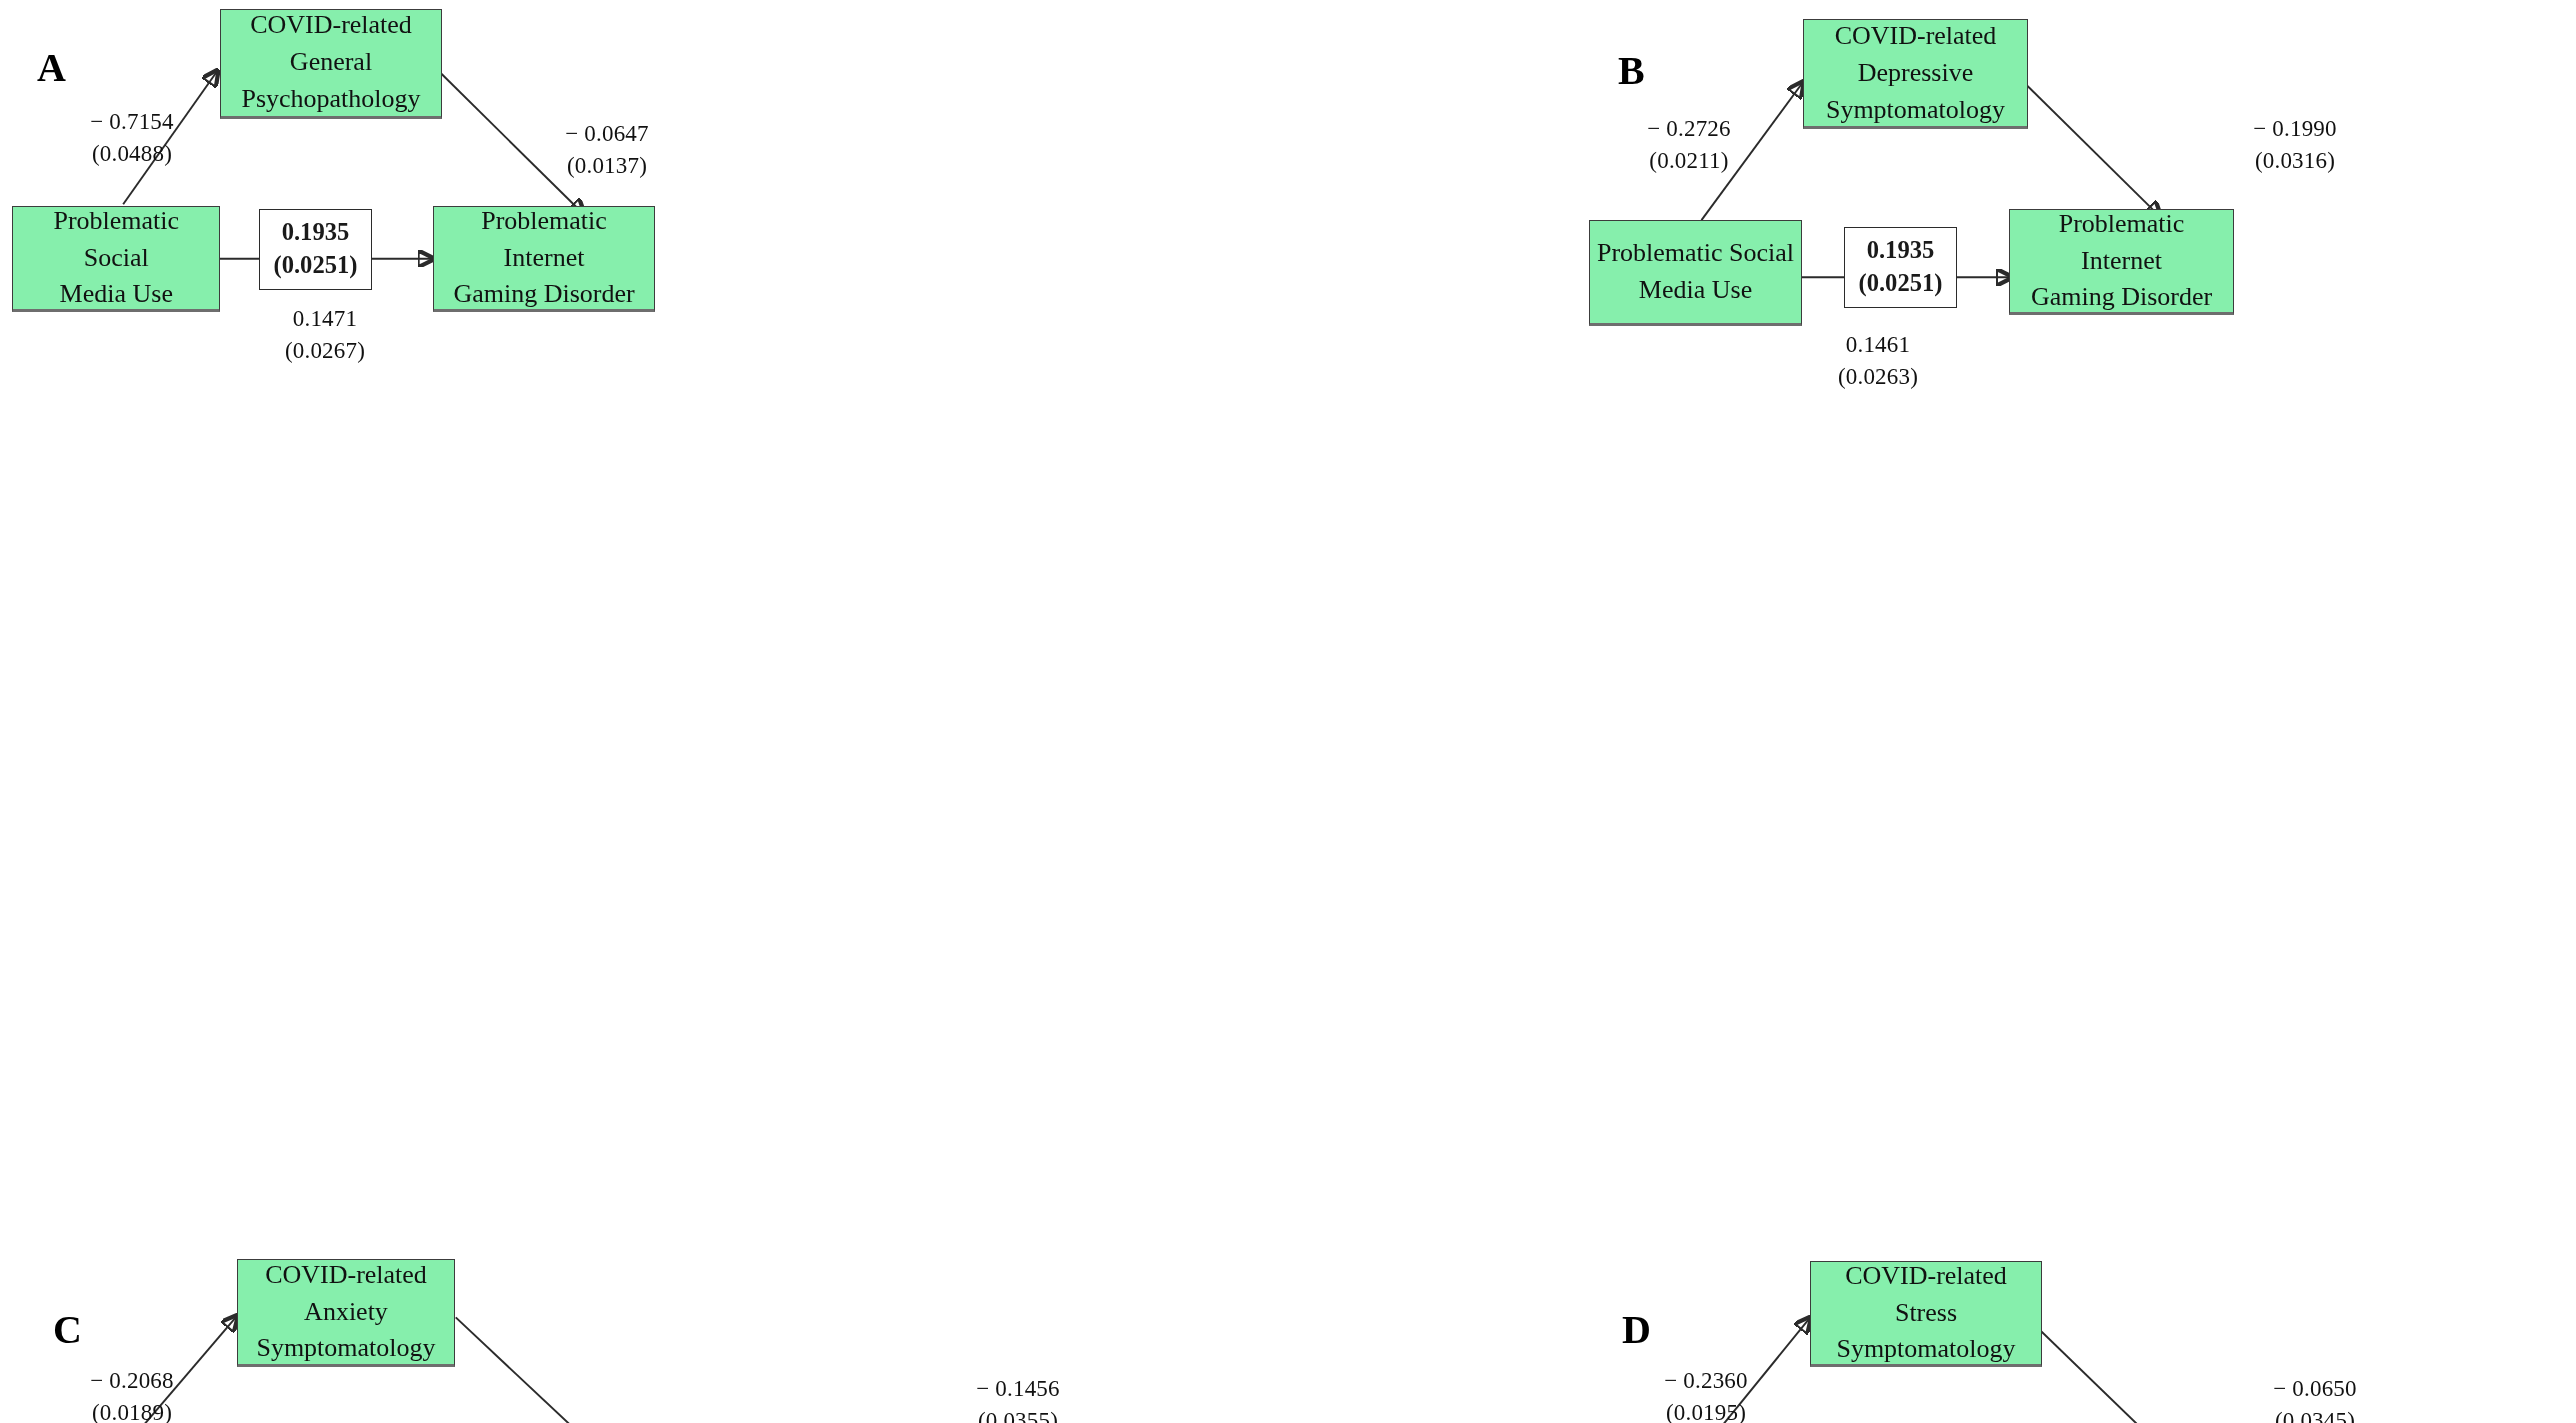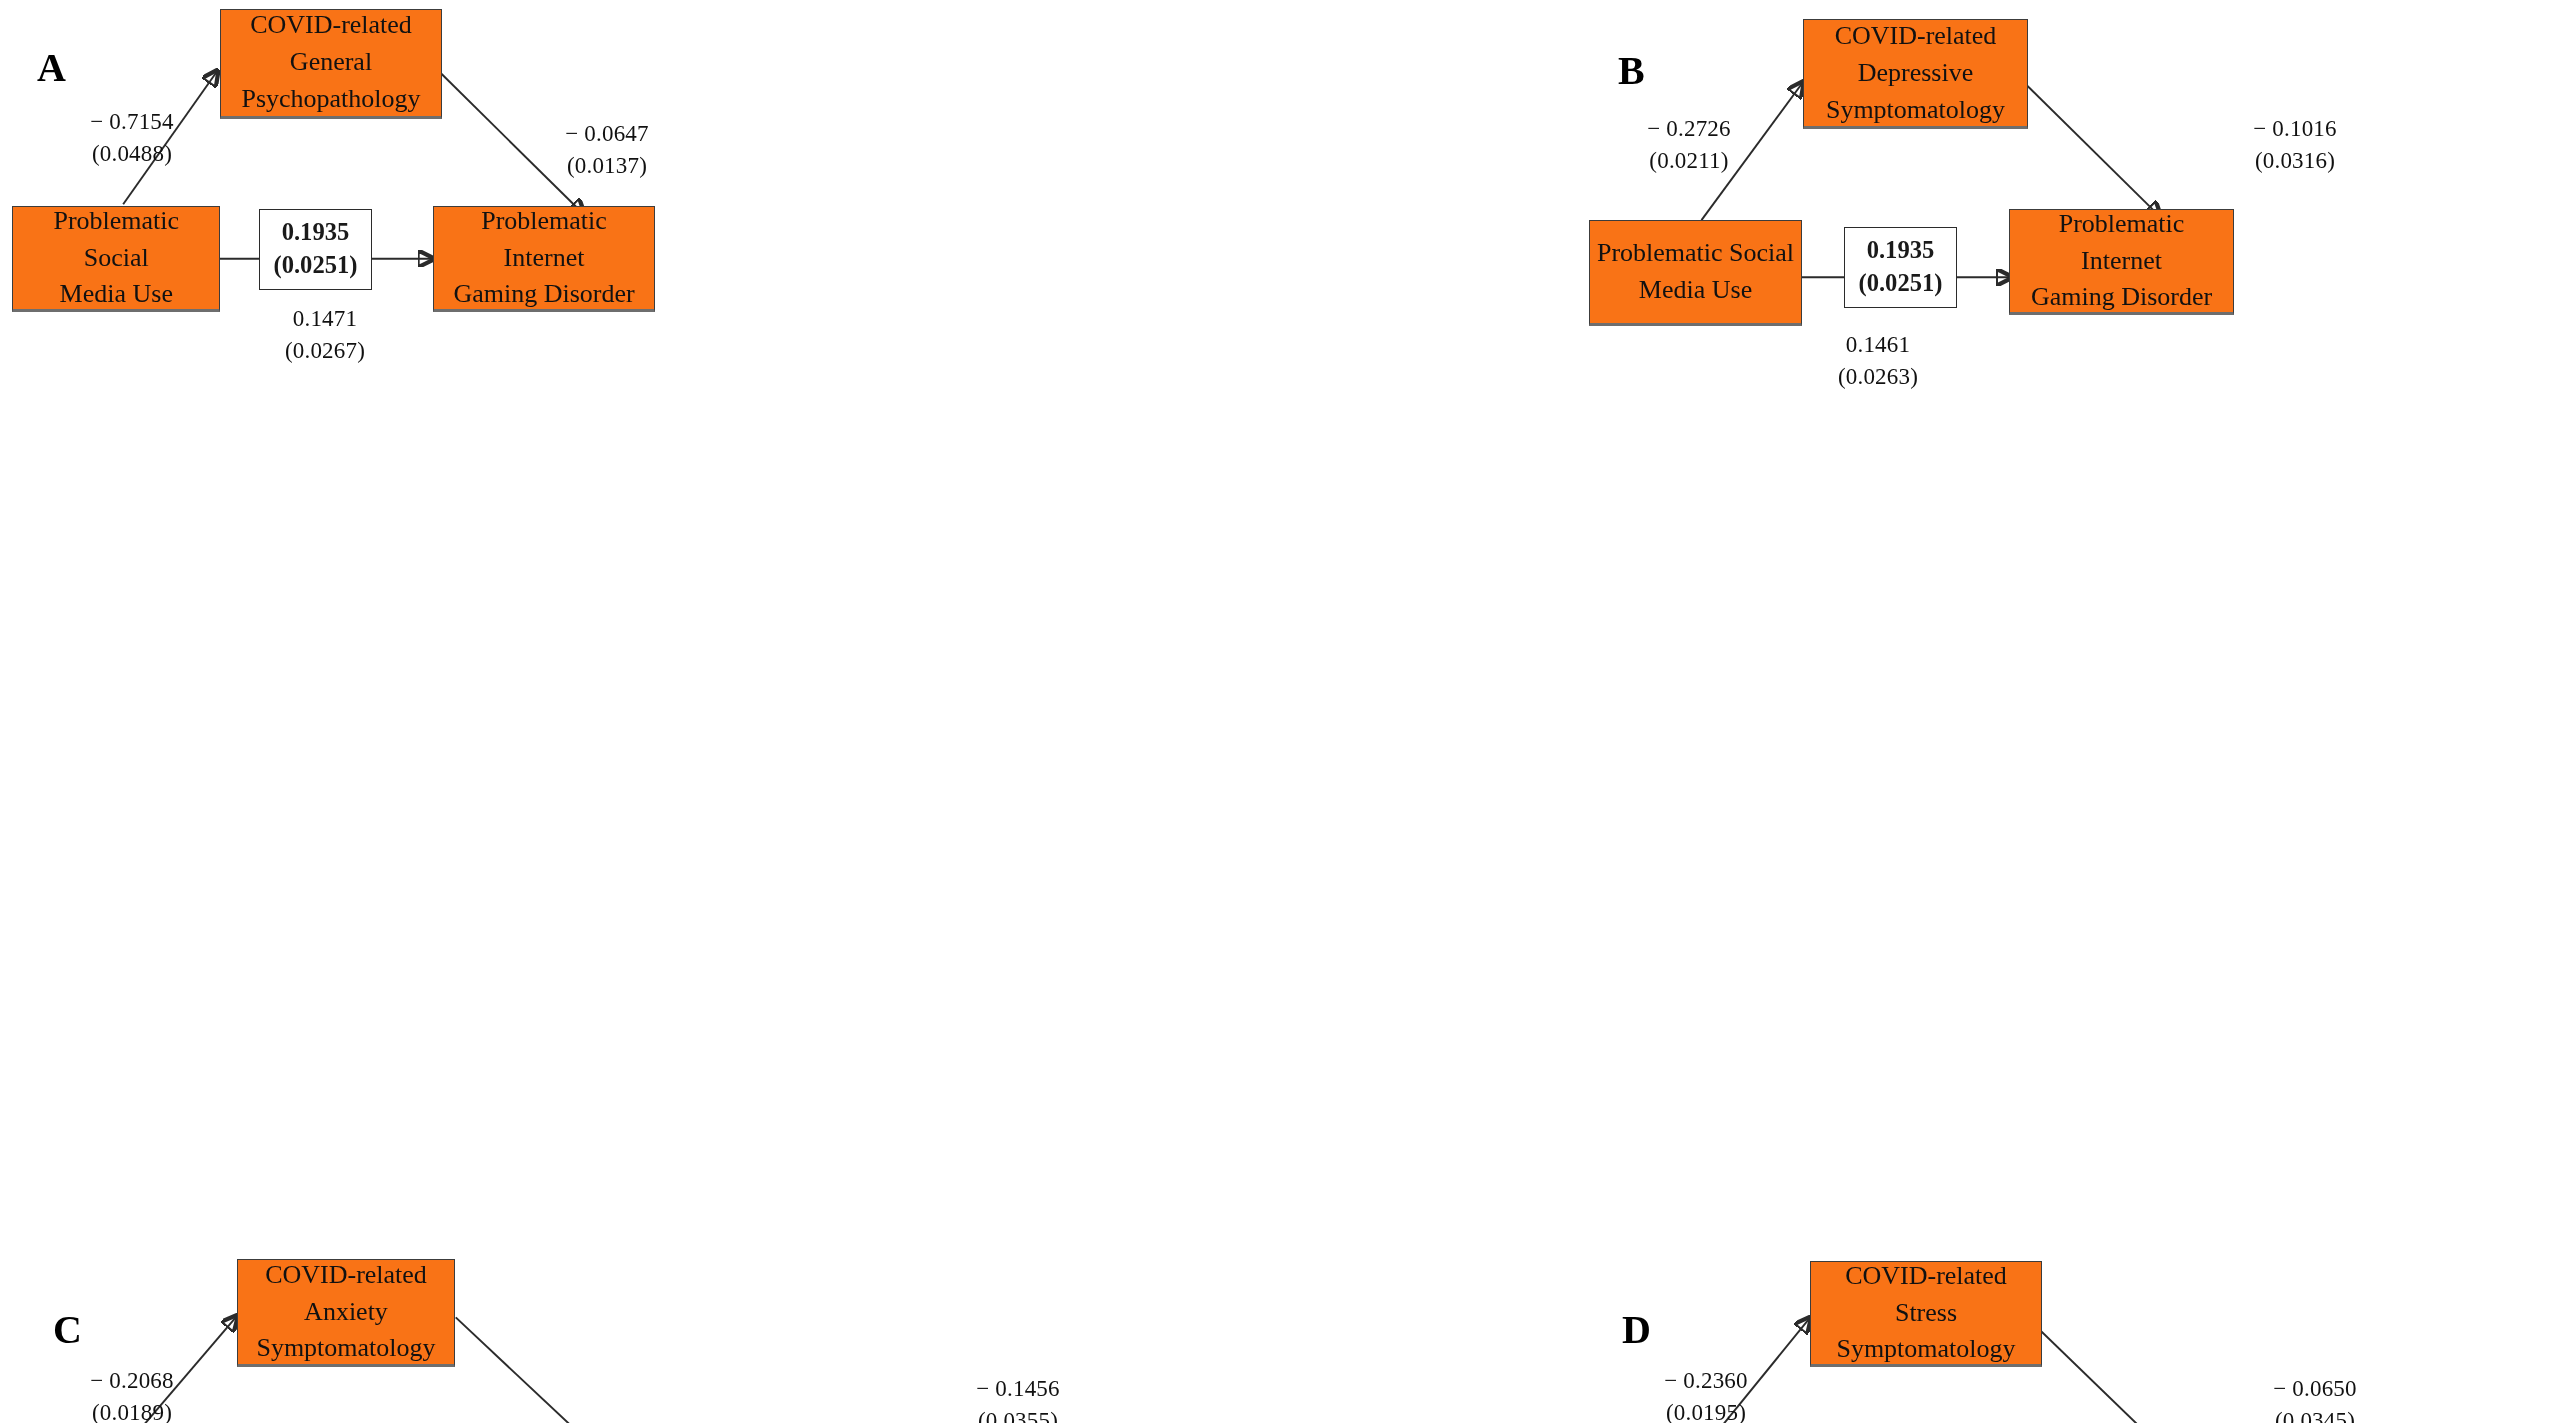--- a/index.html
+++ b/index.html
@@ -31,21 +31,21 @@
     font-family: "Liberation Serif", "DejaVu Serif", serif;
     font-weight: bold;
     font-size: 40px;
     color: #000;
     line-height: 1;
   }
   .node-box {
     position: absolute;
     border: 1.8px solid #3c3c3c;
     border-bottom: 3.5px solid #6e6e6e;
-    background: #f97316;
+    background: #86efac;
     box-sizing: border-box;
     display: flex;
     align-items: center;
     justify-content: center;
     text-align: center;
     font-size: 26px;
     line-height: 1.42;
     color: #111;
     padding: 3.5px 5.3px;
   }
@@ -163,21 +163,21 @@
 Media Use</span>
     </div>
 
     <div class="node-box" style="left:721px; top:209px; width:225px; height:106px;">
       <span>Problematic Internet
 Gaming Disorder</span>
     </div>
 
     <div class="coef" style="left:322px; top:113px; width:158px;">− 0.2726
 (0.0211)</div>
-    <div class="coef" style="left:928px; top:113px; width:158px;">− 0.1016
+    <div class="coef" style="left:928px; top:113px; width:158px;">− 0.1990
 (0.0316)</div>
     <div class="coef-boxed" style="left:556px; top:227px; width:113px;">0.1935
 (0.0251)</div>
     <div class="coef" style="left:524px; top:329px; width:132px;">0.1461
 (0.0263)</div>
   </div>
 
   <div class="panel" style="left:0px; top:712px;">
     <svg class="edges" viewBox="0 0 1464 809">
       <defs>

